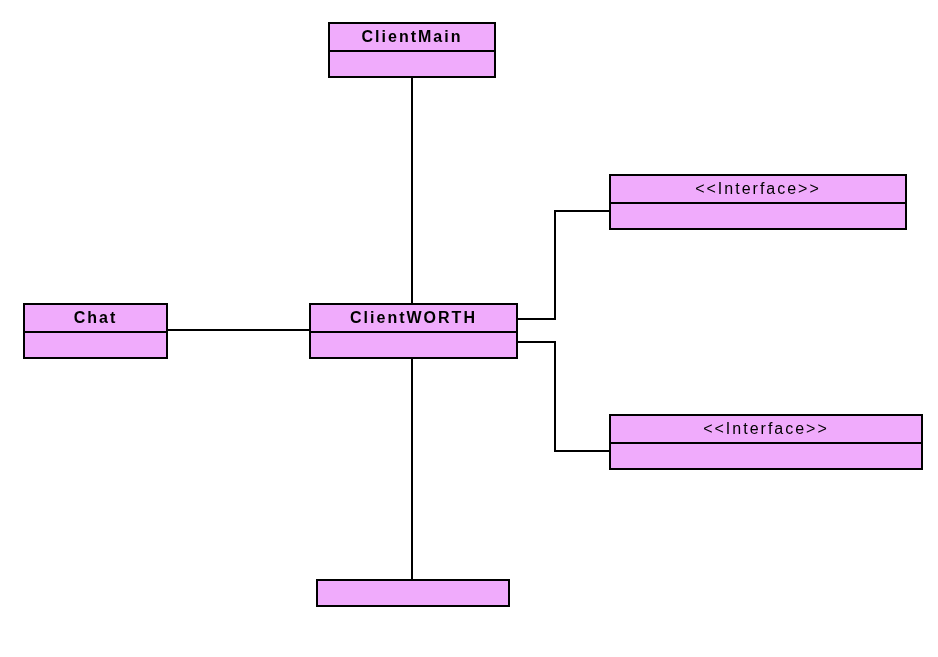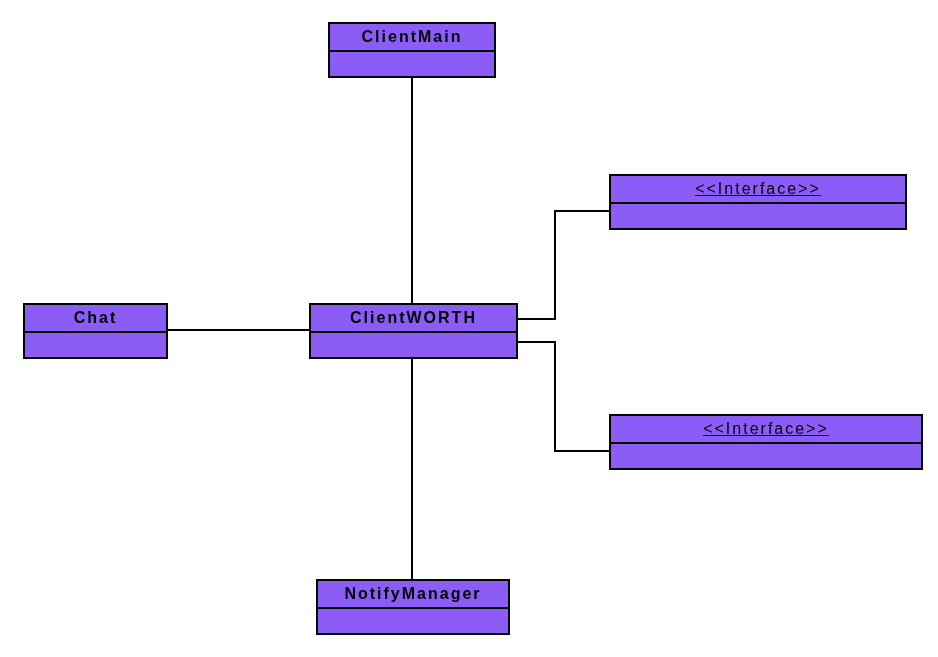--- a/index.html
+++ b/index.html
@@ -11,35 +11,34 @@
     color: #000000;
   }
   .canvas {
     position: relative;
     width: 938px;
     height: 657px;
   }
   .uml-box {
     position: absolute;
     border: 2px solid #000;
-    background: #8b5cf6;
+    background: #f0abfc;
     box-sizing: border-box;
   }
   .uml-head {
     border-bottom: 2px solid #000;
     text-align: center;
     padding: 4px 10px 4px 10px;
     box-sizing: border-box;
     letter-spacing: 1px;
   }
   .uml-head .stereo {
     display: block;
     font-weight: normal;
     letter-spacing: 2px;
-    text-decoration: underline;
   }
   .uml-head .name {
     display: block;
     font-weight: bold;
     letter-spacing: 2px;
   }
   .uml-body {
     height: 24px;
   }
   svg.connectors {
@@ -104,19 +103,16 @@
   </div>
 
   <div class="uml-box" style="left:609px; top:414px; width:314px;">
     <div class="uml-head">
       <span class="stereo">&lt;&lt;Interface&gt;&gt;</span>
     </div>
     <div class="uml-body"></div>
   </div>
 
   <div class="uml-box" style="left:316px; top:579px; width:194px;">
-    <div class="uml-head">
-      <span class="name">NotifyManager</span>
-    </div>
     <div class="uml-body"></div>
   </div>
 
 </div>
 
 </body></html>

